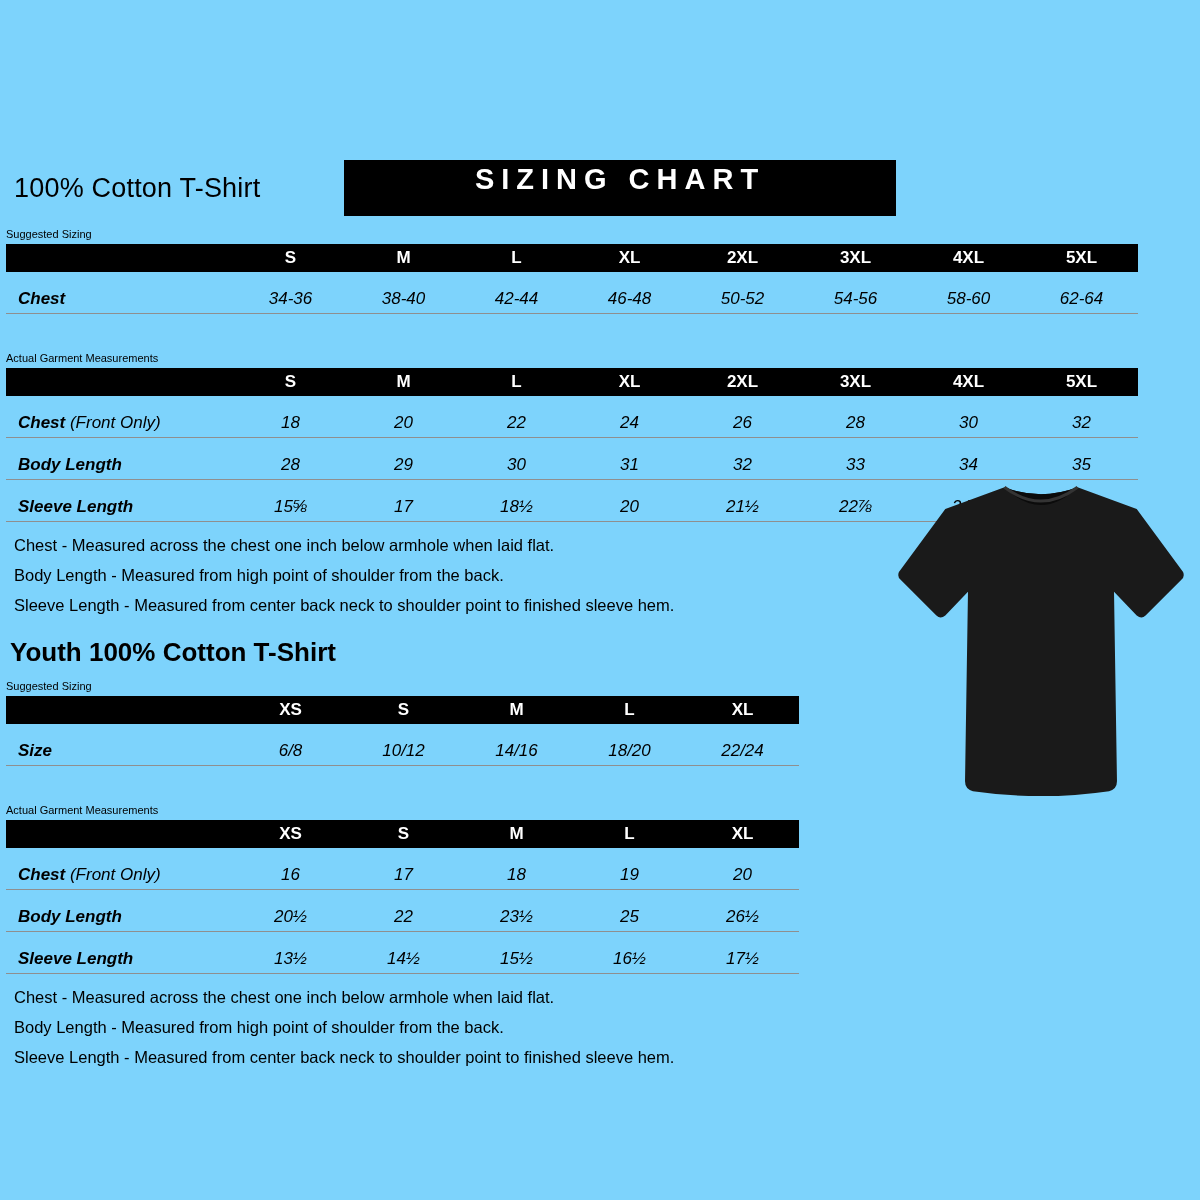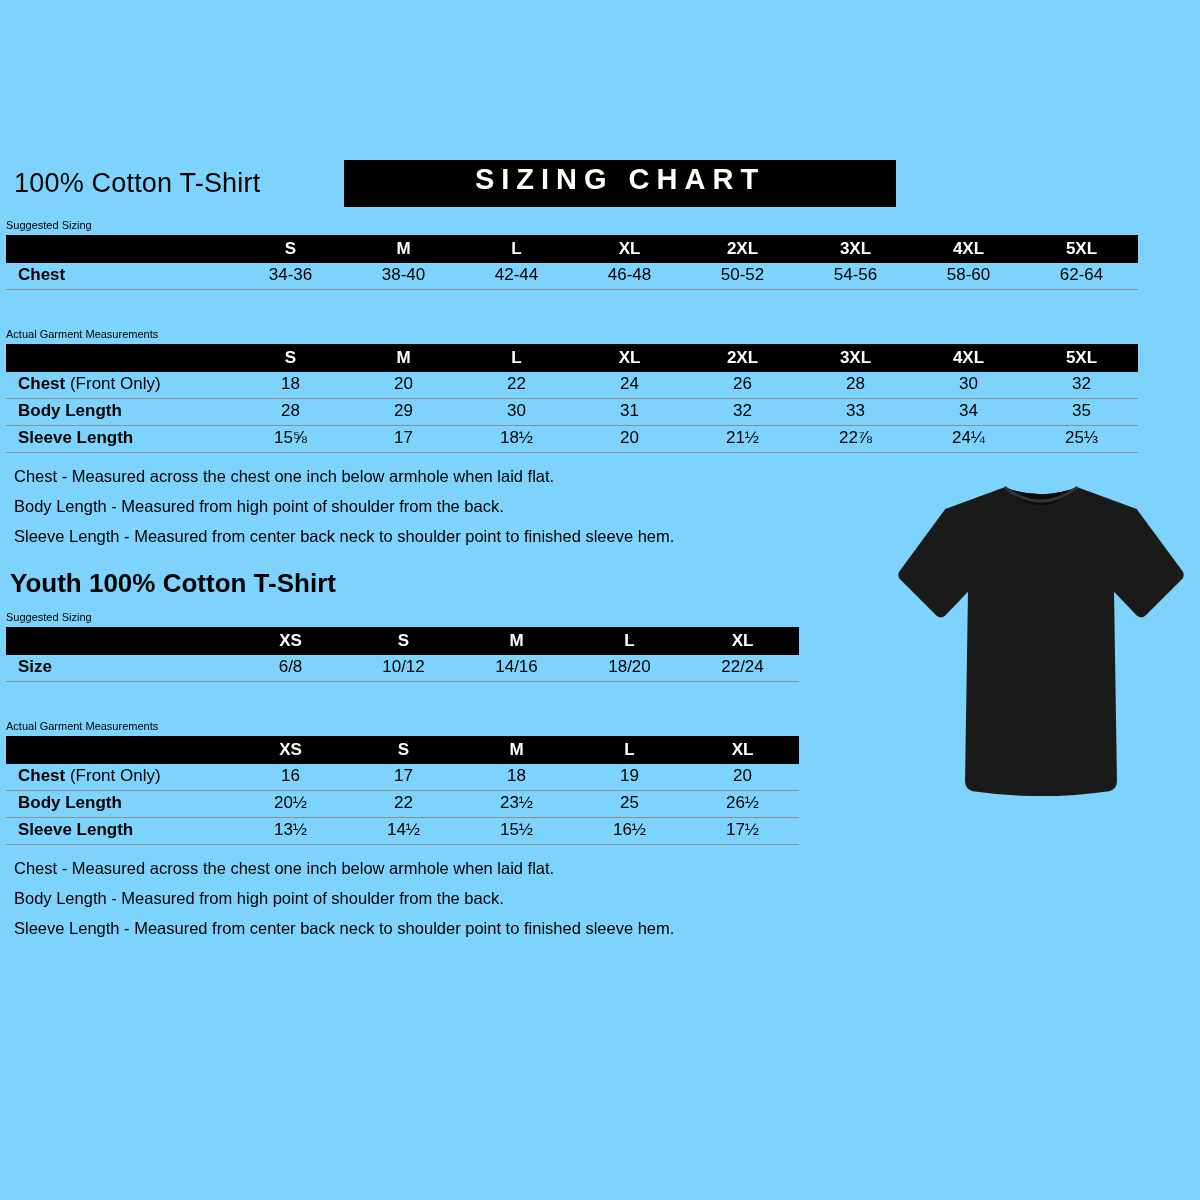--- a/index.html
+++ b/index.html
@@ -10,38 +10,39 @@
   .content { position:absolute; top:160px; left:6px; width:1140px; }
 
   
   .header-row { display:flex; align-items:center; }
   .adult-title {
     font-size:27px; font-weight:400; margin:0 0 0 8px; width:330px; flex:none;
     letter-spacing:0.2px;
   }
   .banner {
     width:552px; background:#000; color:#fff; text-align:center;
-    font-size:29px; font-weight:bold; letter-spacing:7px; padding:3px 0 11px 0;
+    font-size:29px; font-weight:bold; letter-spacing:7px; padding:3px 0 20px 0;
   }
   .section-label { font-size:11px; margin:12px 0 4px 0; }
   .youth-title { font-size:26px; font-weight:bold; margin:22px 0 0 4px; }
 
   
   table { border-collapse:collapse; table-layout:fixed; margin-top:2px; }
   table.adult { width:1128px; }
   table.youth { width:793px; }
   col.labelcol { width:228px; }
   col.valcol { width:113px; }
   thead th {
     background:#000; color:#fff; font-size:17px; font-weight:bold;
     text-align:center; padding:4px 0;
   }
   tbody td {
-    font-size:17px; text-align:center; padding:2px 0 4px 0;
+    font-size:17px; text-align:center; padding:17px 0 4px 0;
     border-bottom:1px solid #8f8f8f;
+    font-style:italic;
   }
   tbody td.rowlabel { text-align:left; padding-left:12px; font-weight:bold; }
   tbody td.rowlabel .note { font-weight:400; }
   .tbl-gap { height:26px; }
 
   
   .notes { margin:14px 0 0 8px; }
   .notes p { margin:0 0 11px 0; font-size:16.5px; }
 
   

